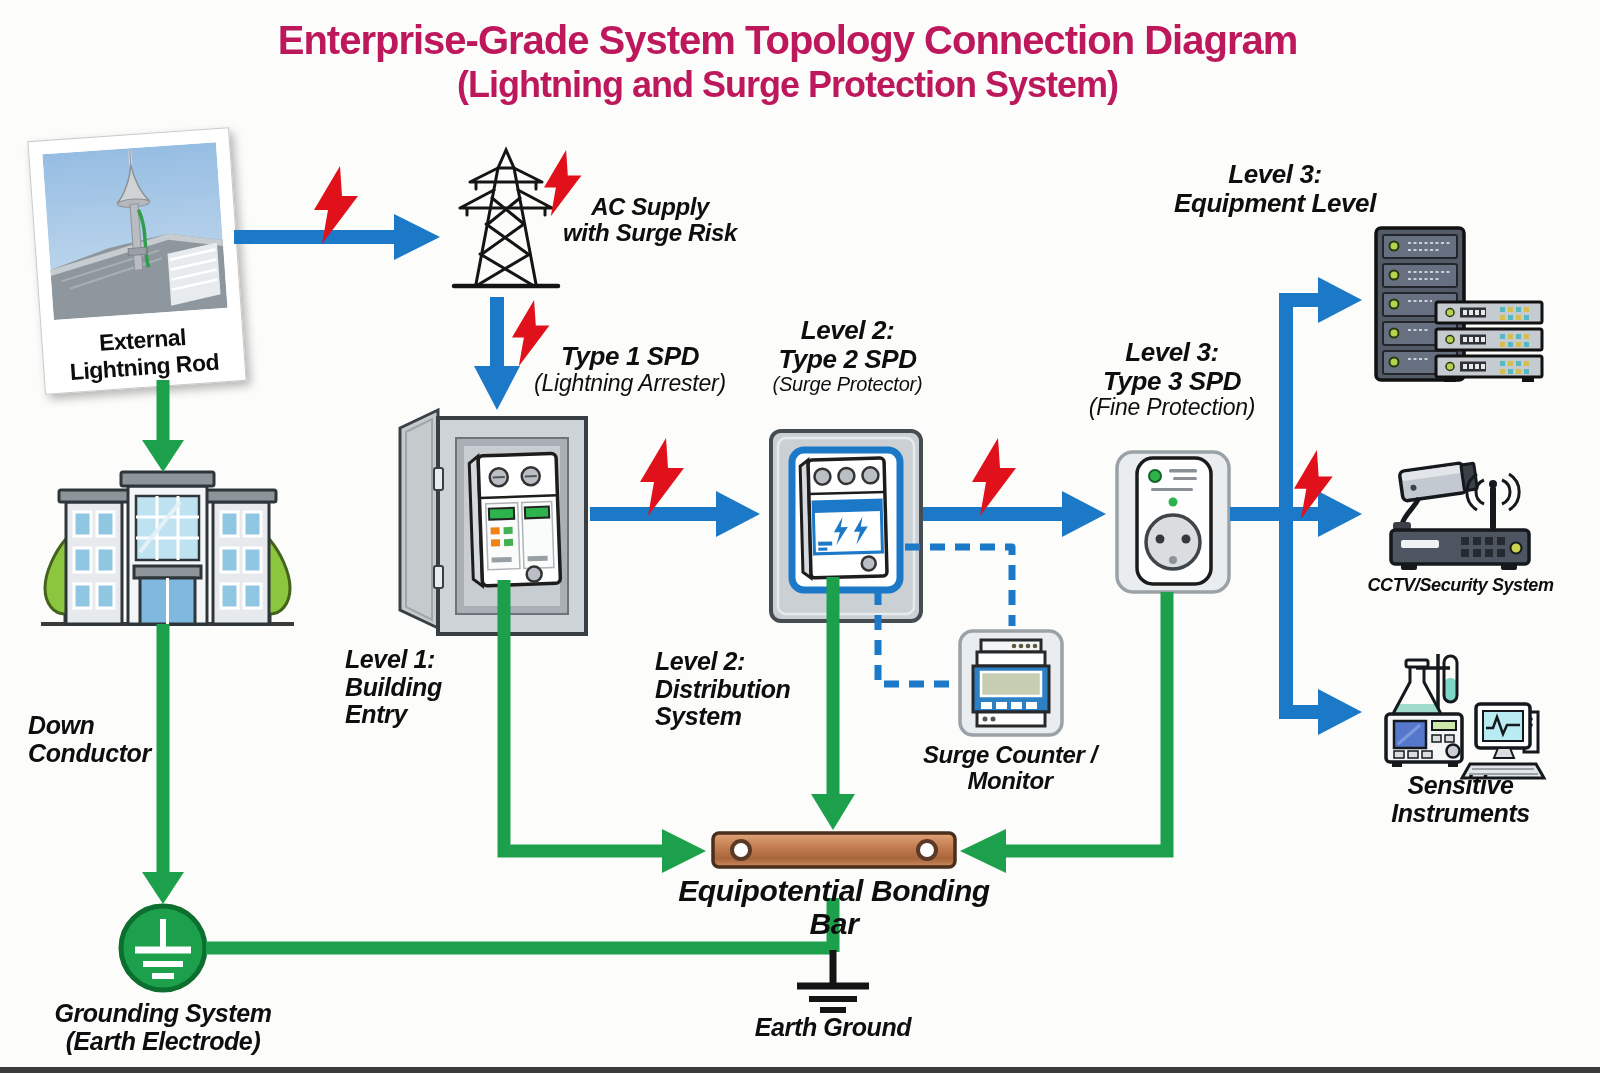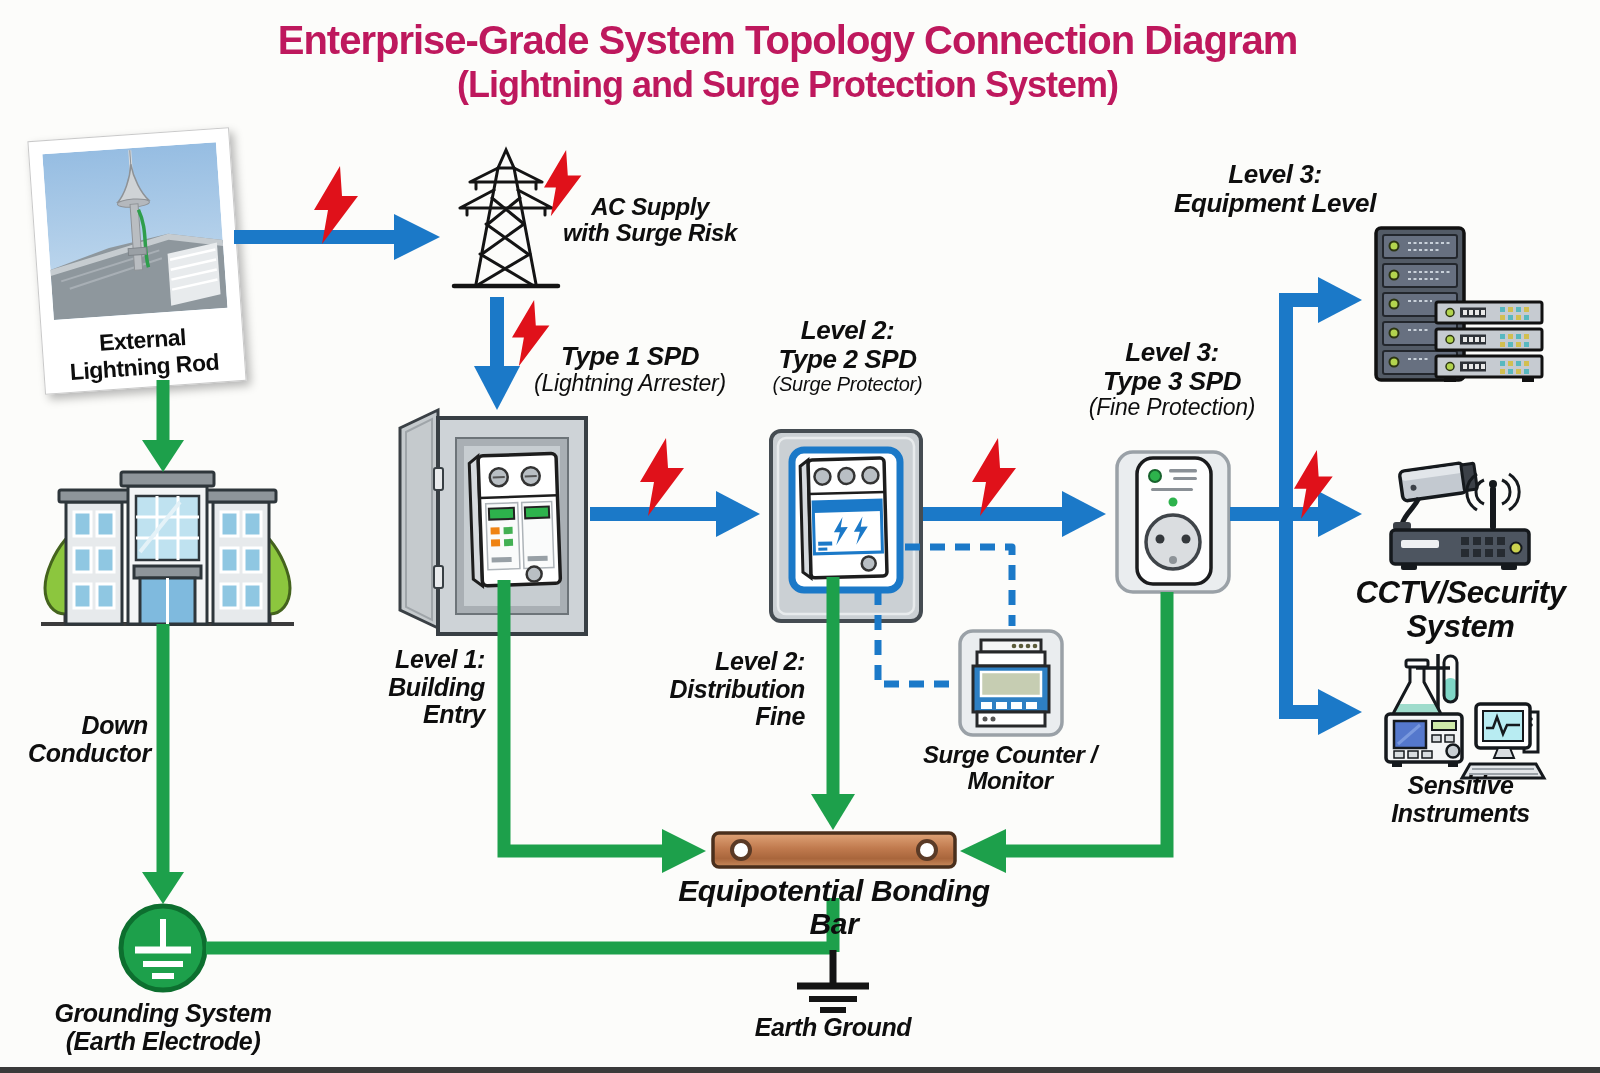--- a/index.html
+++ b/index.html
@@ -2,21 +2,21 @@
 <html><head>
 <meta charset="utf-8">
 <style>
   html,body{margin:0;padding:0;background:#fff;}
   #canvas{position:relative;width:1600px;height:1073px;background:#fcfcfa;
           font-family:"Liberation Sans",sans-serif;overflow:hidden;}
   .abs{position:absolute;}
   .lbl{position:absolute;color:#0e0e0e;font-weight:700;letter-spacing:-0.4px;line-height:1.1;z-index:4;}
   .lbl span{display:block;font-style:italic;}
   .ctr{text-align:center;}
-  .rgt{text-align:right;}
+  .rgt{}
   .sub{font-weight:400;letter-spacing:-0.2px;}
   #title{position:absolute;top:16px;left:0;width:1575px;text-align:center;color:#be185d;
          font-weight:700;letter-spacing:-1px;z-index:4;}
   #title .t1{display:block;font-size:40px;line-height:1.2;}
   #title .t2{display:block;font-size:36px;line-height:1.15;}
   #photo{position:absolute;left:36px;top:134px;width:200px;height:252px;background:#ffffff;
          border:1px solid #c9c9c9;box-shadow:4px 5px 10px rgba(0,0,0,0.28);
          transform:rotate(-4deg);z-index:2;}
   #photo .caption{position:absolute;left:6px;right:6px;top:192px;text-align:center;
          font-weight:700;font-size:23px;line-height:1.18;color:#0d0d0d;letter-spacing:-0.5px;}
@@ -448,36 +448,36 @@
 
   <div class="lbl ctr" style="left:745px;top:316px;width:205px;font-size:26px">
     <span>Level 2:</span>
     <span>Type 2 SPD</span>
     <span class="sub" style="font-size:20px">(Surge Protector)</span>
   </div>
 
   <div class="lbl rgt" style="left:655px;top:648px;width:150px;font-size:25px">
     <span>Level 2:</span>
     <span>Distribution</span>
-    <span>Fine</span>
+    <span>System</span>
   </div>
 
   <div class="lbl ctr" style="left:1062px;top:338px;width:220px;font-size:26px">
     <span>Level 3:</span>
     <span>Type 3 SPD</span>
     <span class="sub" style="font-size:23px">(Fine Protection)</span>
   </div>
 
   <div class="lbl ctr" style="left:1165px;top:160px;width:220px;font-size:26px">
     <span>Level 3:</span>
     <span>Equipment Level</span>
   </div>
 
 
-  <div class="lbl ctr" style="left:1338px;top:576px;width:245px;font-size:31px">
+  <div class="lbl ctr" style="left:1338px;top:576px;width:245px;font-size:18px">
     <span>CCTV/Security System</span>
   </div>
 
   <div class="lbl ctr" style="left:1338px;top:772px;width:245px;font-size:25px">
     <span>Sensitive Instruments</span>
   </div>
 
   <div class="lbl ctr" style="left:900px;top:742px;width:220px;font-size:24px">
     <span>Surge Counter /</span>
     <span>Monitor</span>

